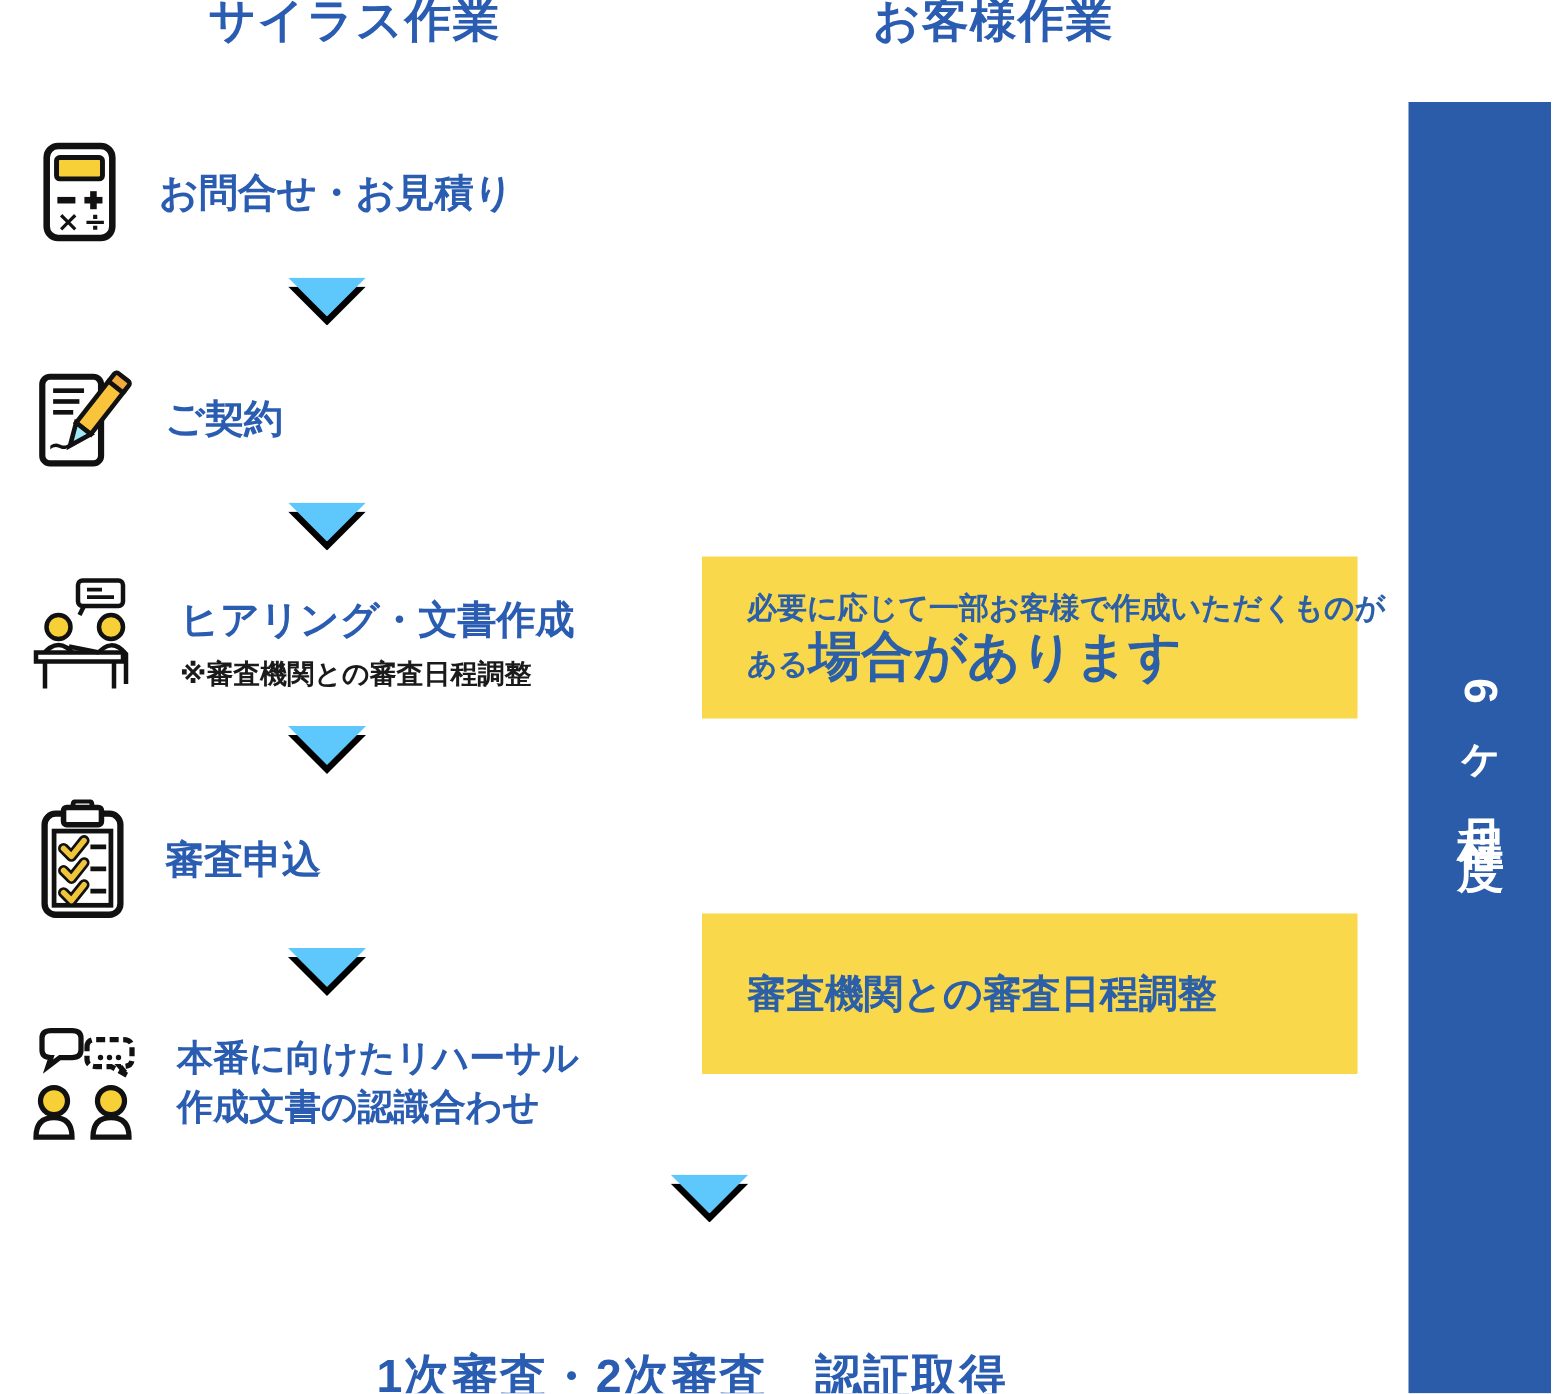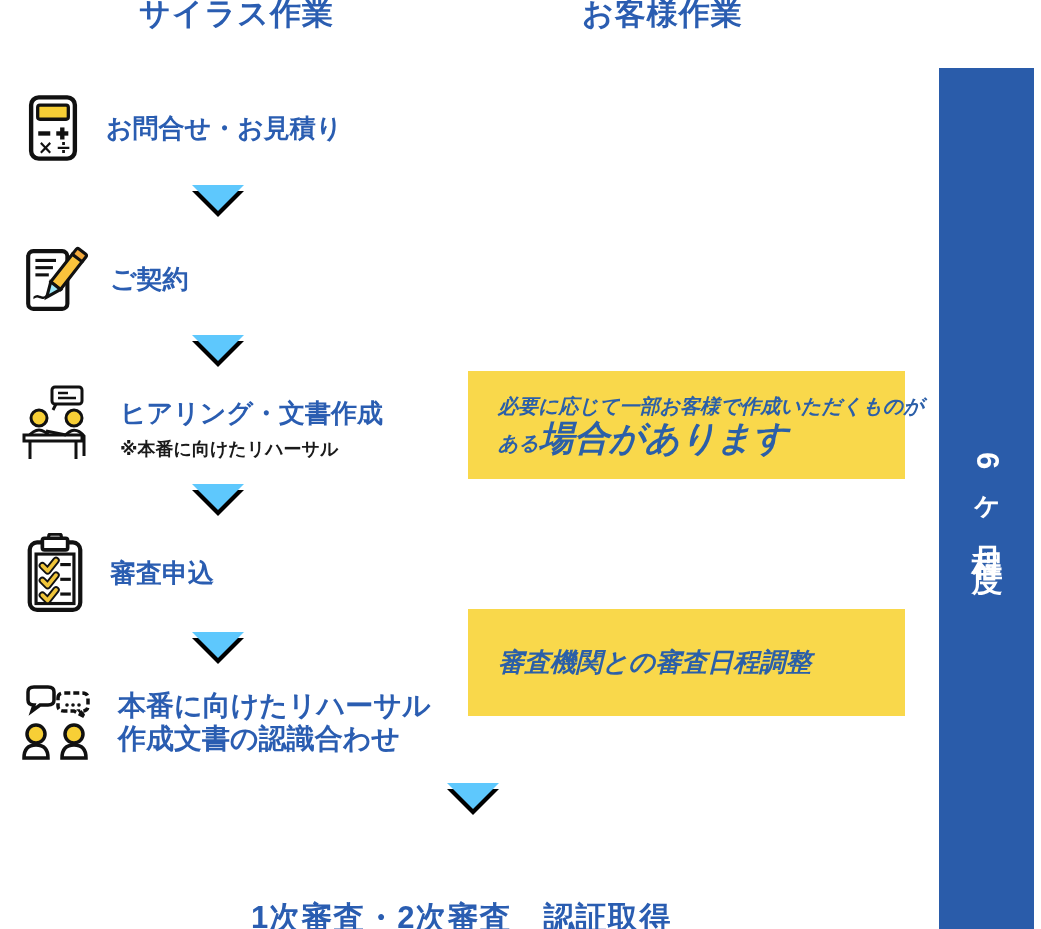--- a/index.html
+++ b/index.html
@@ -13,35 +13,35 @@
     position:absolute;top:-7px;font-size:31px;font-weight:bold;color:#2a5db1;
     letter-spacing:1px;white-space:nowrap;
   }
   .col-header.left{left:139px;}
   .col-header.right{left:582px;}
 
   
   .step{position:absolute;left:22px;display:flex;align-items:center;gap:22px;}
   .step .icon{flex:0 0 auto;}
   .step-label{font-size:26px;font-weight:bold;color:#2a5db1;white-space:nowrap;}
-  .step-label.two-line{line-height:33px;font-size:28px;}
+  .step-label.two-line{line-height:33px;font-size:24px;}
   .step-note{font-size:18px;font-weight:bold;color:#1a1a1a;margin-top:6px;white-space:nowrap;}
 
   
   .arrow{position:absolute;width:52px;height:32px;}
   .arrow .tri{position:absolute;left:0;width:52px;height:26px;
     clip-path:polygon(0 0,100% 0,50% 100%);}
   .arrow .tri.black{top:6px;background:#000;}
   .arrow .tri.blue{top:0;background:#5ec8fd;}
 
   
   .note-box{
     position:absolute;left:468px;width:437px;background:#f9d84b;
     display:flex;flex-direction:column;justify-content:center;
-    padding-left:30px;box-sizing:border-box;color:#2b5fa8;font-weight:bold;font-style:italic;
+    padding-left:30px;box-sizing:border-box;color:#2b5fa8;font-weight:bold;
   }
   .note-box .l1{font-size:20px;line-height:30px;white-space:nowrap;}
   .note-box .l2{font-size:20px;line-height:34px;white-space:nowrap;}
   .note-box .l2 .big{font-size:35px;}
   .note-box .single{font-size:26px;white-space:nowrap;}
 
   
   .final-step{
     position:absolute;left:251px;top:897px;font-size:31px;font-weight:bold;
     color:#2a5db1;white-space:pre;letter-spacing:1px;
@@ -121,21 +121,21 @@
         <circle cx="52" cy="33" r="8" fill="#f7cf36" stroke="#111" stroke-width="3"></circle>
         <path d="M42 52 q10 -13 20 -1 l0 20" fill="#fff" stroke="#111" stroke-width="3"></path>
         <rect x="2" y="50" width="58" height="6" fill="#fff" stroke="#111" stroke-width="3"></rect>
         <line x1="8" y1="56" x2="8" y2="74" stroke="#111" stroke-width="3"></line>
         <line x1="54" y1="56" x2="54" y2="74" stroke="#111" stroke-width="3"></line>
         <line x1="24" y1="46" x2="44" y2="50" stroke="#111" stroke-width="3"></line>
       </svg>
     </span>
     <span>
       <div class="step-label">ヒアリング・文書作成</div>
-      <div class="step-note">※本番に向けたリハーサル</div>
+      <div class="step-note">※審査機関との審査日程調整</div>
     </span>
   </div>
 
   <div class="arrow" style="left:192px;top:484px;">
     <div class="tri black"></div>
       <div class="tri blue"></div>
   </div>
 
   <div class="step" style="top:533px;height:80px;">
     <span class="icon">

